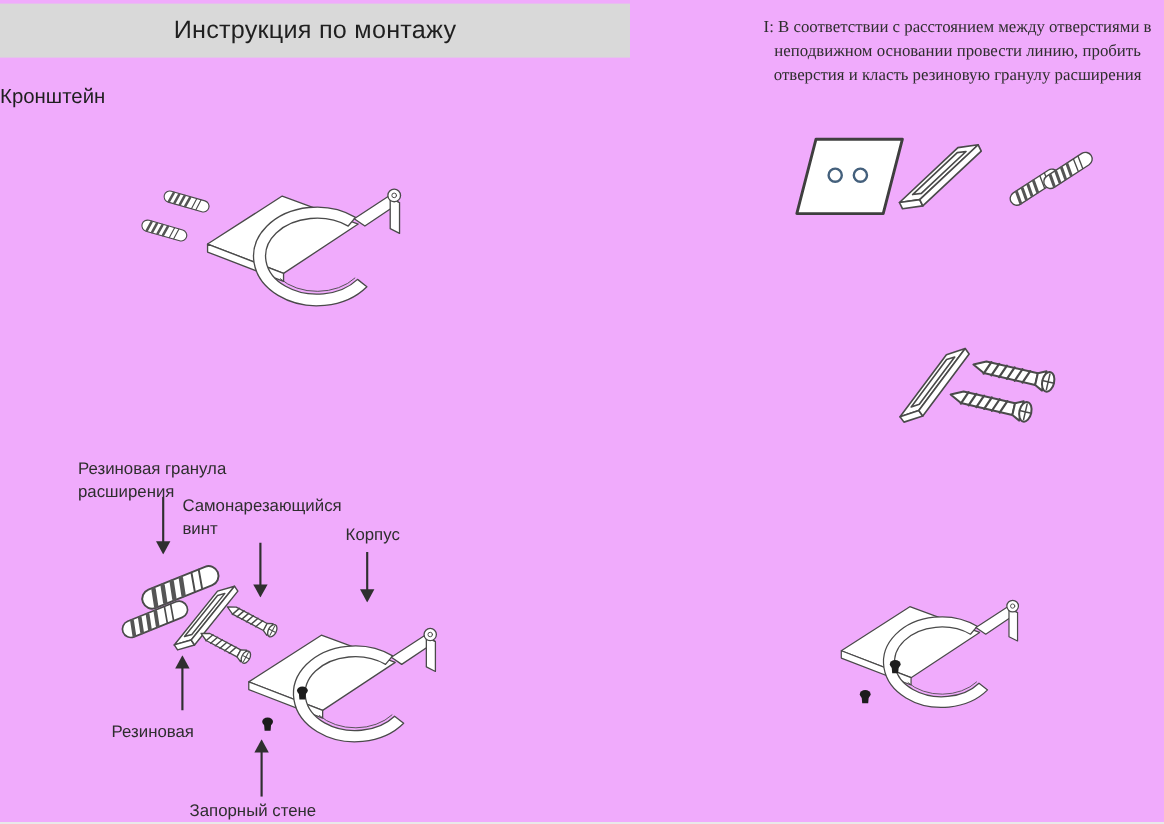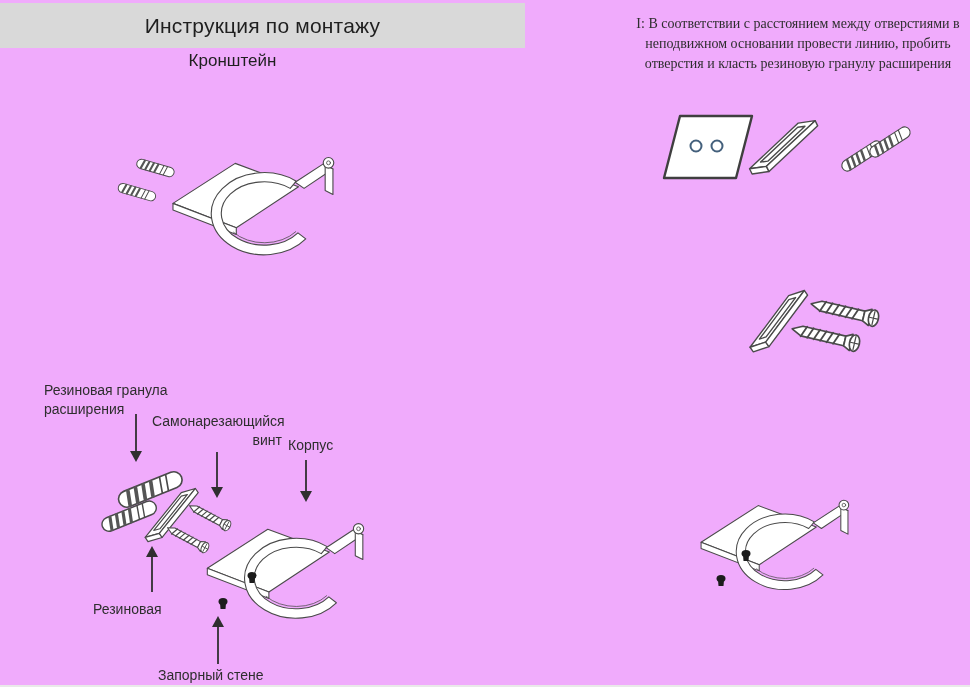--- a/index.html
+++ b/index.html
@@ -7,27 +7,27 @@
     position:relative;width:970px;height:687px;background:#f0abfc;
     font-family:"Liberation Sans", sans-serif;color:#3a3a3a;overflow:hidden;
     border-bottom:2px solid #e9e9e9;box-sizing:border-box;
   }
   .header-bar{
     position:absolute;left:0;top:3px;width:525px;height:45px;background:#d9d9d9;
     display:flex;align-items:center;justify-content:center;
   }
   .page-title{font-size:21px;color:#1f1f1f;letter-spacing:.2px;}
   .subtitle{
-    position:absolute;left:0;top:51px;width:465px;text-align:center;
+    position:absolute;left:0;top:71px;width:465px;
     font-size:17px;color:#1f1f1f;
   }
   .fig{position:absolute;}
   .fig svg{display:block;width:100%;height:100%;}
   .lbl{position:absolute;font-size:14px;line-height:19px;color:#2e2e2e;white-space:pre-line;}
-  .lbl.center{text-align:right;}
+  .lbl.center{text-align:left;}
   .step-text{position:absolute;font-size:14px;line-height:20px;color:#2e2e2e;white-space:pre-line;}
   .step-text.center{text-align:center;font-family:Liberation Serif, serif;}
   .arrow{position:absolute;}
   .arrow svg{display:block;}
 </style>
 </head>
 <body>
 
 <div class="page">
 
@@ -88,21 +88,21 @@
       <use href="#dowel" transform="translate(4,58) rotate(-22) scale(0.70)"></use>
       <use href="#baseblock" transform="translate(76,52) rotate(-34) scale(0.5) translate(-75,-32)"></use>
       <use href="#screw" transform="translate(95,44) rotate(28) scale(0.55) translate(-4,-11)"></use>
       <use href="#screw" transform="translate(73,66) rotate(28) scale(0.55) translate(-4,-11)"></use>
       <use href="#clamp-body" transform="translate(108,36) scale(0.54)"></use>
       <use href="#lock-screw" transform="translate(152,110)"></use>
       <use href="#lock-screw" transform="translate(123,136)"></use>
     </svg>
   </div>
 
-  <div class="lbl" style="left:44px;top:381px">Резиновая гранула
+  <div class="lbl" style="left:65px;top:381px">Резиновая гранула
 расширения</div>
   <div class="arrow" style="left:129px;top:414px">
     <svg width="14" height="48">
         <line x1="7" y1="0" x2="7" y2="38" stroke="#2f2f2f" stroke-width="1.8"></line>
         <polygon points="1,37 13,37 7,48" fill="#2f2f2f"></polygon>
       </svg>
   </div>
 
   <div class="lbl center" style="left:152px;top:412px;width:130px">Самонарезающийся
 винт</div>

